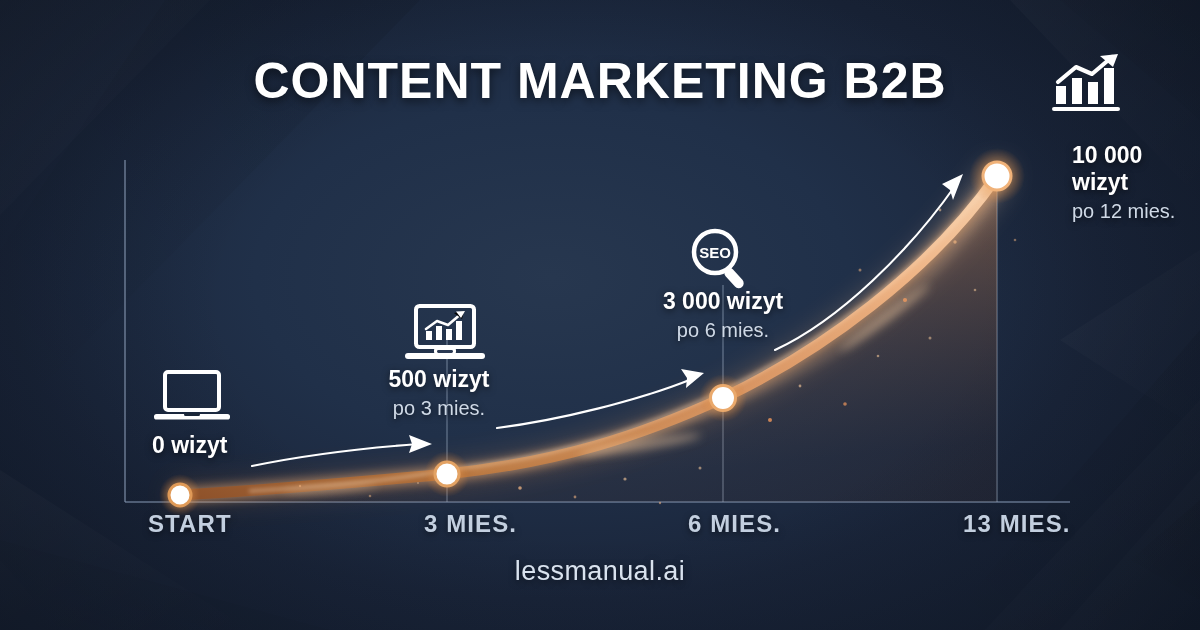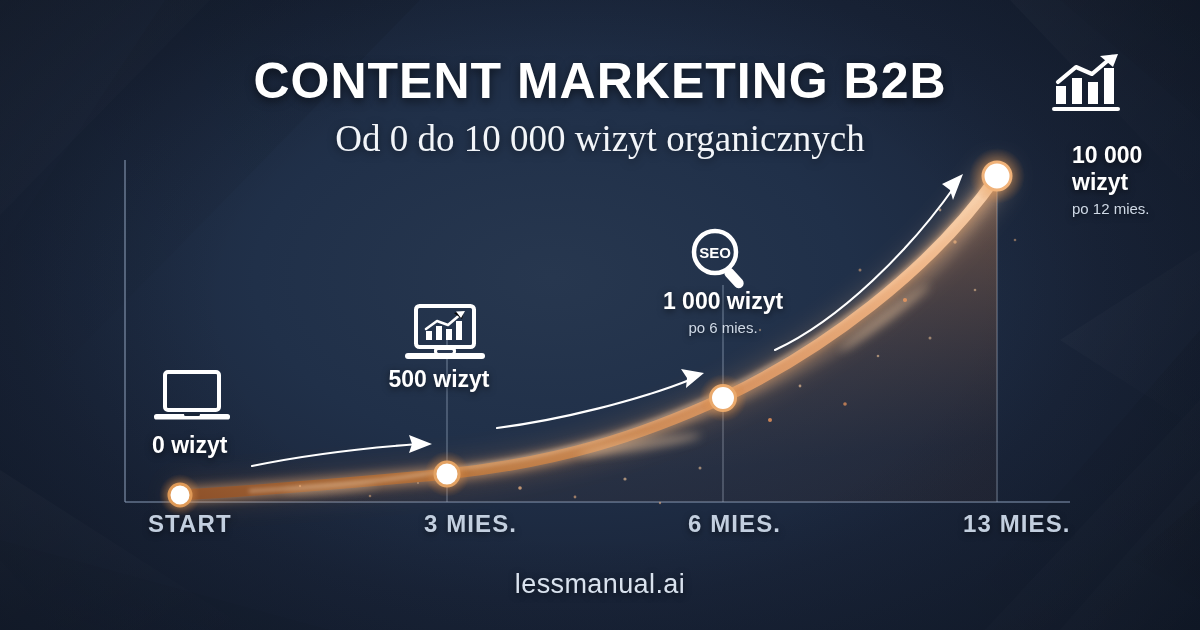--- a/index.html
+++ b/index.html
@@ -36,25 +36,24 @@
   .subtitle{
     left:0;right:0;top:117px;text-align:center;
     font-family:"Liberation Serif", serif;
     font-size:37px;font-weight:400;color:#f2f5f9;
     text-shadow:0 2px 8px rgba(0,0,0,.5);
   }
   .brand{
     left:0;right:0;top:556px;text-align:center;
     font-size:27px;font-weight:400;color:#d9e2ee;letter-spacing:.4px;
     text-shadow:0 2px 7px rgba(0,0,0,.5);
-    margin-top:13px;
   }
 
   .ms-val{font-size:23px;font-weight:700;color:#ffffff;text-shadow:0 2px 7px rgba(0,0,0,.6);}
-  .ms-sub{font-size:15px;font-weight:400;color:#cfd9e6;margin-top:4px;text-shadow:0 2px 6px rgba(0,0,0,.6);}
+  .ms-sub{font-size:20px;font-weight:400;color:#cfd9e6;margin-top:4px;text-shadow:0 2px 6px rgba(0,0,0,.6);}
   .ms{position:absolute;}
   .ms.center{text-align:center;}
   .ms.left{text-align:left;}
 
   .axis-lbl{
     position:absolute;top:510px;
     font-size:24px;font-weight:700;color:#c3cfdf;letter-spacing:1.1px;
     text-shadow:0 2px 6px rgba(0,0,0,.5);
   }
 
@@ -200,21 +199,20 @@
 
       <circle cx="723" cy="398" r="24" fill="url(#nodeGlow)"></circle>
       <circle cx="723" cy="398" r="12.5" fill="#ffffff" stroke="#eaa96c" stroke-width="3"></circle>
 
       <circle cx="997" cy="176" r="28" fill="url(#nodeGlow)"></circle>
       <circle cx="997" cy="176" r="14" fill="#ffffff" stroke="#f0b279" stroke-width="3"></circle>
     </g>
   </svg>
 
   <div class="t title">CONTENT MARKETING B2B</div>
-  <div class="t subtitle">Od 0 do 10 000 wizyt organicznych</div>
 
   <svg class="icon" style="left:152px;top:368px;" width="80" height="62" viewBox="0 0 80 62">
     <rect x="13" y="4" width="54" height="38" rx="3" fill="none" stroke="#ffffff" stroke-width="4"></rect>
     <rect x="2" y="46" width="76" height="5.5" rx="2.6" fill="#ffffff"></rect>
     <rect x="32" y="45" width="16" height="3" rx="1.5" fill="#1b2739"></rect>
   </svg>
 
   <svg class="icon" style="left:402px;top:303px;" width="86" height="66" viewBox="0 0 86 66">
     <rect x="14" y="3" width="58" height="41" rx="3.5" fill="none" stroke="#ffffff" stroke-width="4"></rect>
     <rect x="24" y="28" width="6" height="9" fill="#ffffff"></rect>
@@ -244,24 +242,25 @@
     <path d="M8,30 L26,15 L42,22 L62,5" fill="none" stroke="#ffffff" stroke-width="4.2" stroke-linejoin="round" stroke-linecap="round"></path>
     <polygon points="68,2 50,4 63,15" fill="#ffffff"></polygon>
   </svg>
 
   <div class="ms left" style="left:152px;top:432px;">
     <div class="ms-val">0 wizyt</div>
   </div>
 
   <div class="ms center" style="left:289px;top:366px;width:300px;">
     <div class="ms-val">500 wizyt</div>
+    <div class="ms-sub">po 3 mies.</div>
   </div>
 
   <div class="ms center" style="left:573px;top:288px;width:300px;">
-    <div class="ms-val">1 000 wizyt</div>
+    <div class="ms-val">3 000 wizyt</div>
     <div class="ms-sub">po 6 mies.</div>
   </div>
 
   <div class="ms left" style="left:1072px;top:142px;">
     <div class="ms-val">10 000 wizyt</div>
     <div class="ms-sub">po 12 mies.</div>
   </div>
 
   <div class="axis-lbl" style="left:148px;">START</div>
   <div class="axis-lbl" style="left:424px;">3 MIES.</div>

